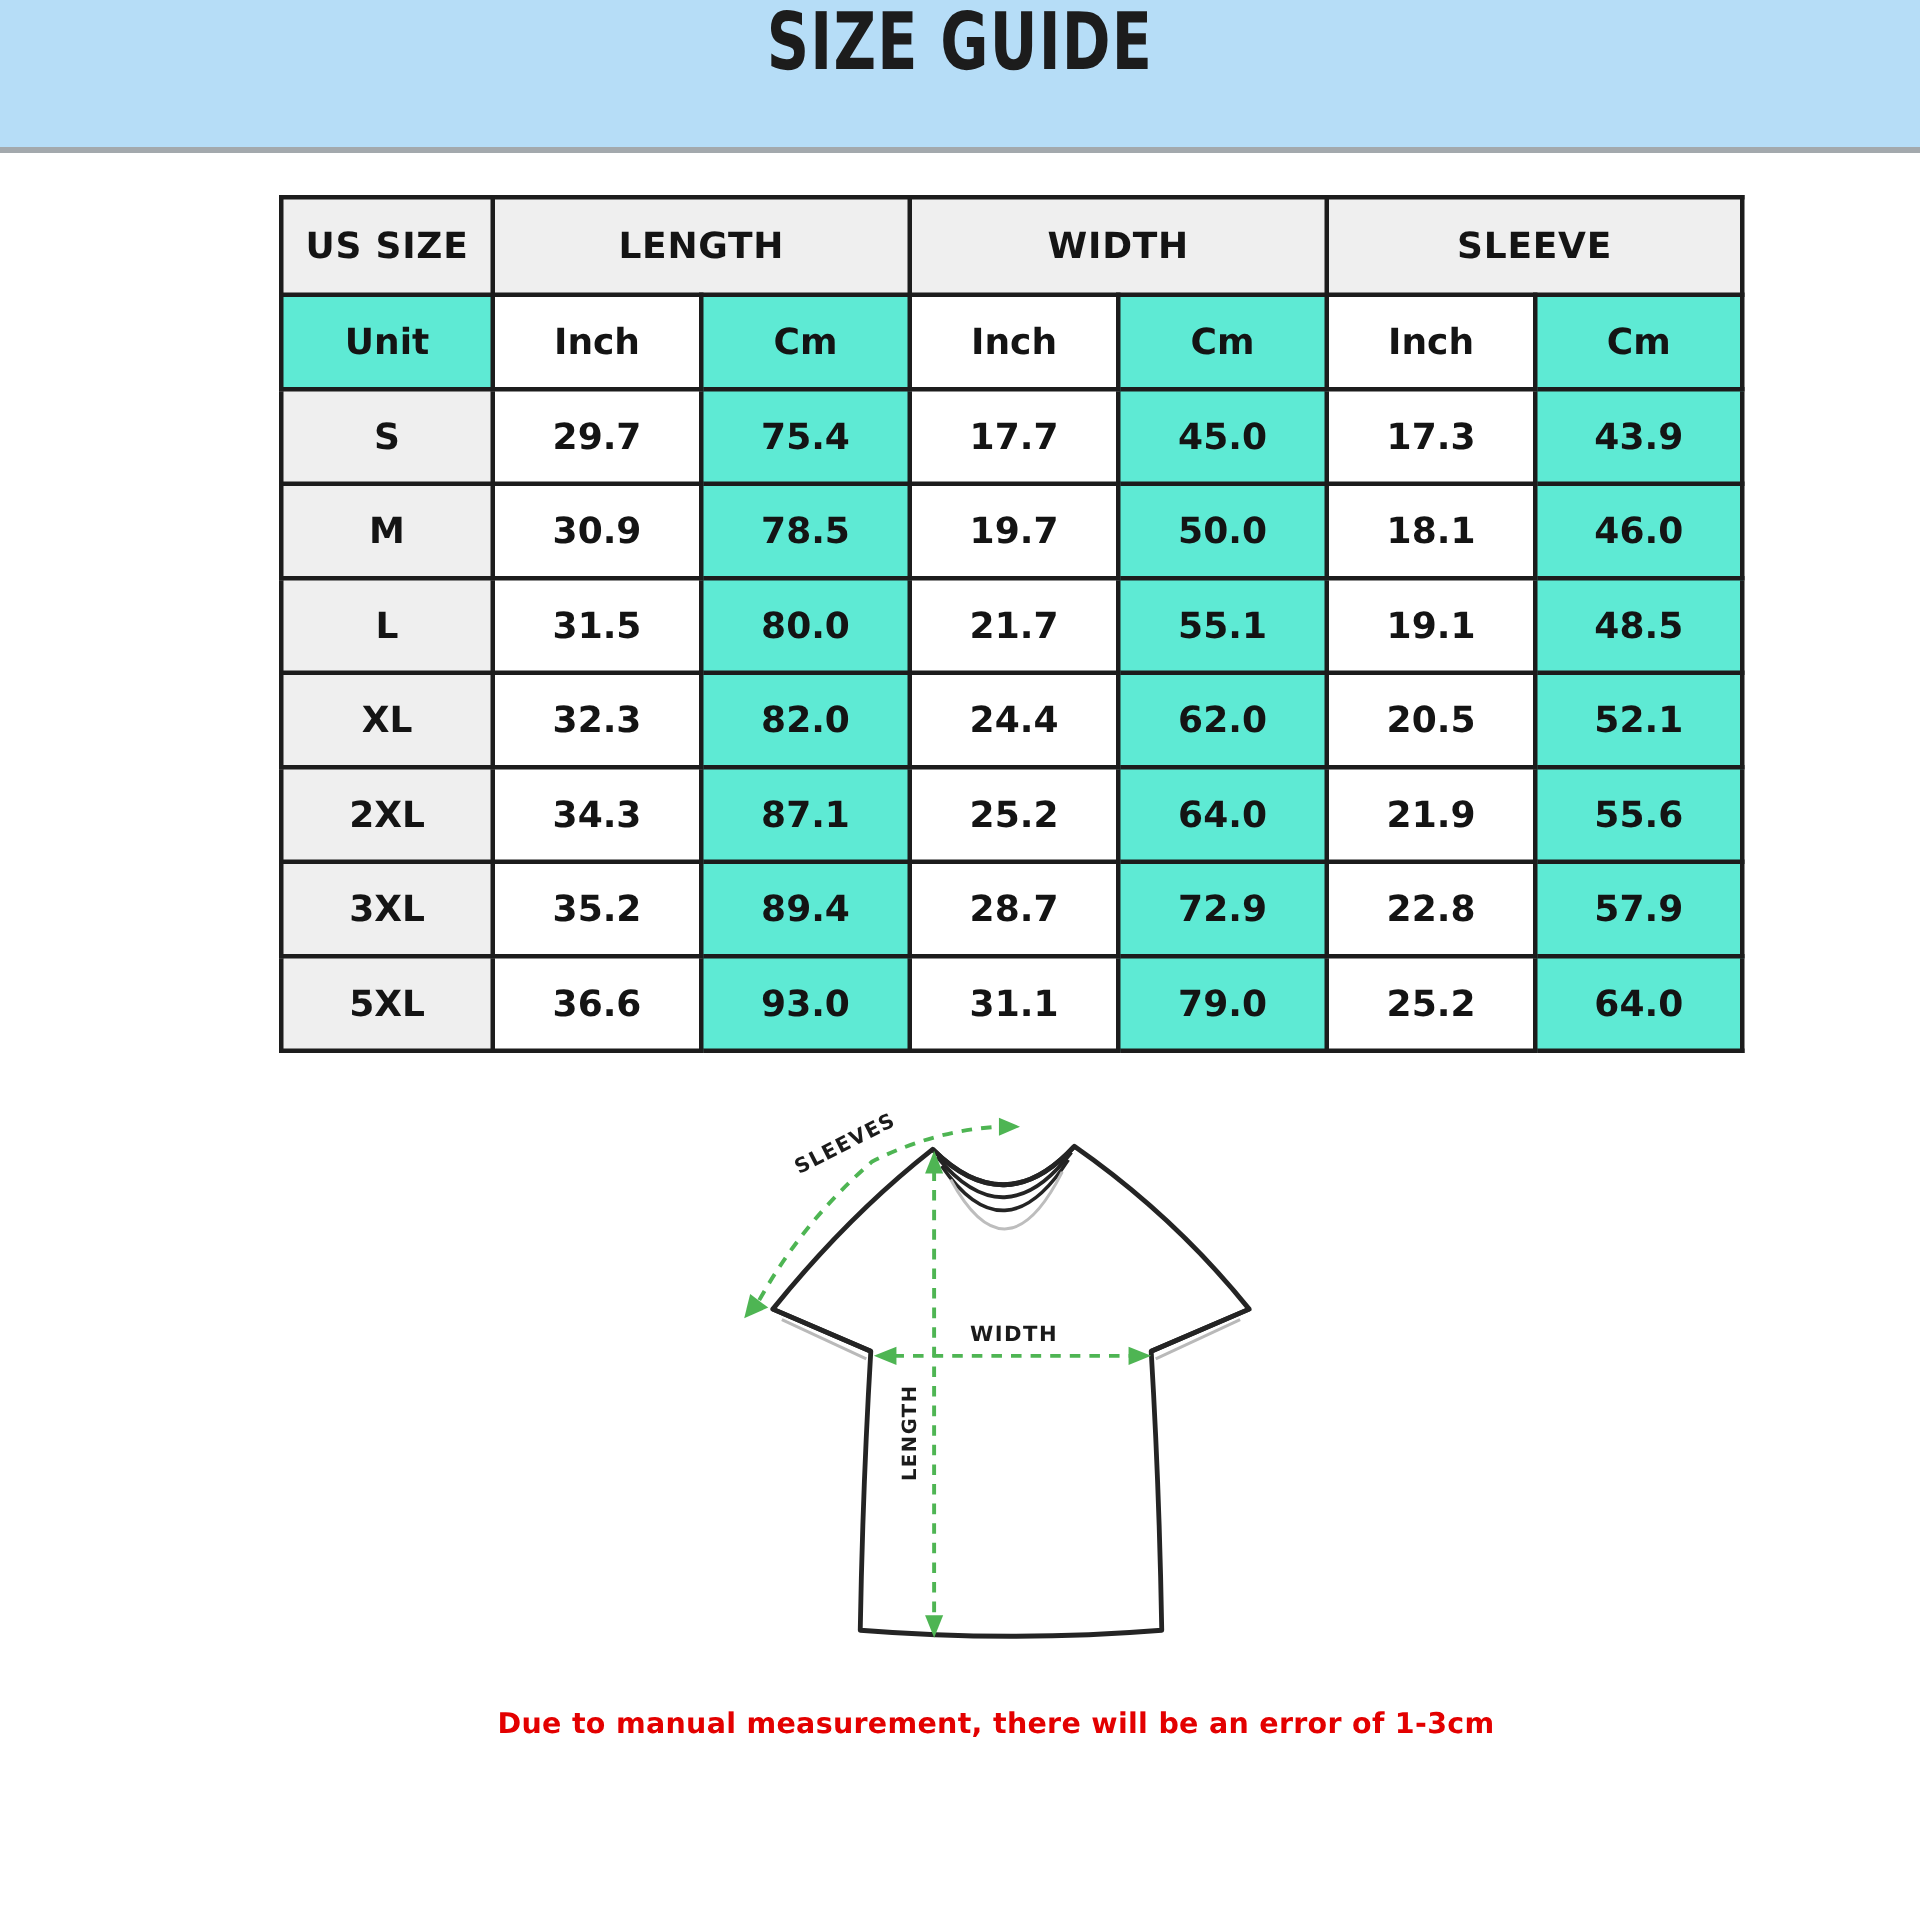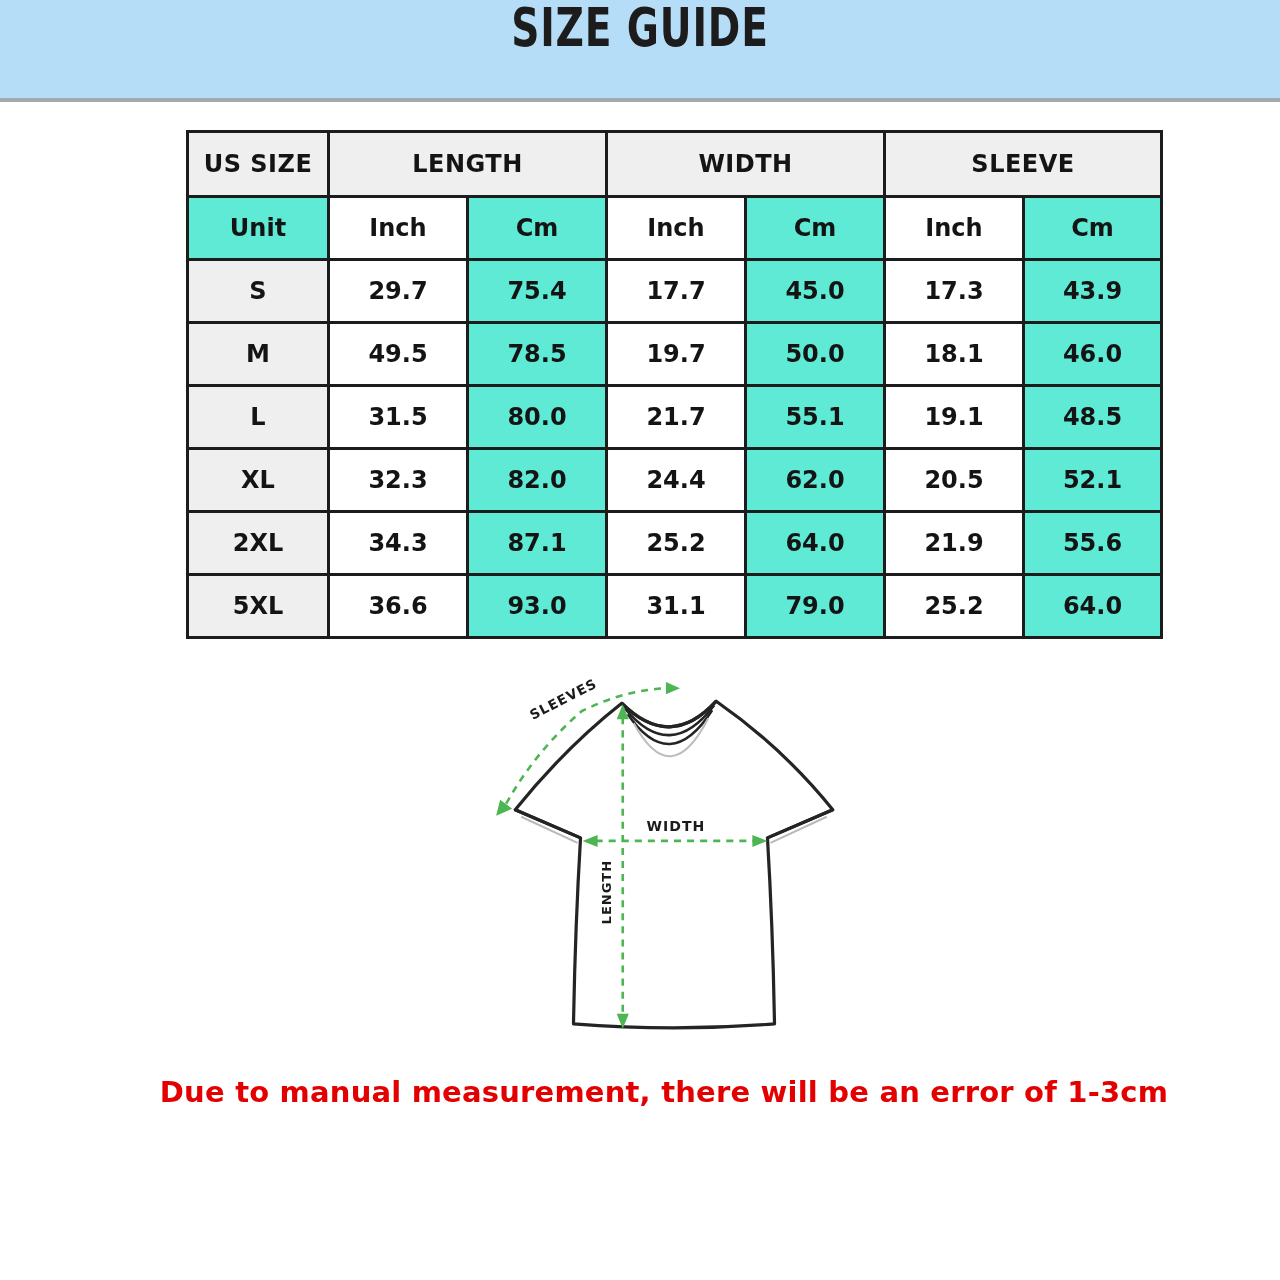--- a/index.html
+++ b/index.html
@@ -31,21 +31,21 @@
   tr.unit-row th, tr.unit-row td{height:60px;}
   tbody th, tbody td{height:60px;}
   tbody th{background:#efefef;}
   
   .diagram{position:relative;height:402px;margin-top:20px;}
   .diagram svg{position:absolute;left:472px;top:0;}
   .mlabel{font-family:"DejaVu Sans","Liberation Sans",sans-serif;font-weight:bold;fill:#1b1b1b;}
   
   .disclaimer{
     margin-top:14px;text-align:center;padding-left:48px;
-    font-size:29px;font-weight:bold;color:#e30000;letter-spacing:.2px;
+    font-size:19px;font-weight:bold;color:#e30000;letter-spacing:.2px;
   }
 </style>
 </head>
 <body>
 
 <div class="banner">
   <div class="title">SIZE GUIDE</div>
 </div>
 
 <div class="table-wrap">
@@ -81,21 +81,21 @@
           <th>S</th>
           <td>29.7</td>
           <td class="gray">75.4</td>
           <td>17.7</td>
           <td class="gray">45.0</td>
           <td>17.3</td>
           <td class="gray">43.9</td>
         </tr>
         <tr>
           <th>M</th>
-          <td>49.5</td>
+          <td>30.9</td>
           <td class="gray">78.5</td>
           <td>19.7</td>
           <td class="gray">50.0</td>
           <td>18.1</td>
           <td class="gray">46.0</td>
         </tr>
         <tr>
           <th>L</th>
           <td>31.5</td>
           <td class="gray">80.0</td>
@@ -114,20 +114,29 @@
           <td class="gray">52.1</td>
         </tr>
         <tr>
           <th>2XL</th>
           <td>34.3</td>
           <td class="gray">87.1</td>
           <td>25.2</td>
           <td class="gray">64.0</td>
           <td>21.9</td>
           <td class="gray">55.6</td>
+        </tr>
+        <tr>
+          <th>3XL</th>
+          <td>35.2</td>
+          <td class="gray">89.4</td>
+          <td>28.7</td>
+          <td class="gray">72.9</td>
+          <td>22.8</td>
+          <td class="gray">57.9</td>
         </tr>
         <tr>
           <th>5XL</th>
           <td>36.6</td>
           <td class="gray">93.0</td>
           <td>31.1</td>
           <td class="gray">79.0</td>
           <td>25.2</td>
           <td class="gray">64.0</td>
         </tr>

